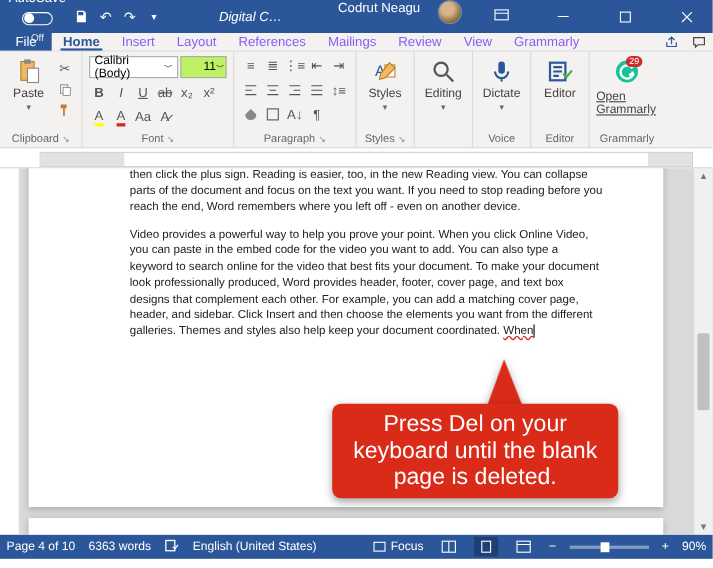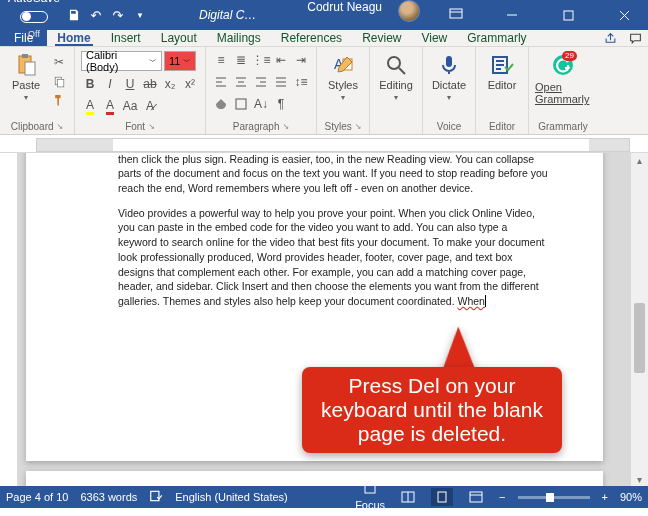--- a/index.html
+++ b/index.html
@@ -13,38 +13,38 @@
   .toggle::after { content: ""; position: absolute; left: 1px; top: 0px; width: 9px; height: 9px; background: #fff; border-radius: 50%; }
   .title-icon { width: 16px; height: 16px; display: inline-flex; align-items: center; justify-content: center; fill: #fff; color:#fff; font-size:13px; }
   .titlebar .center { flex: 1; text-align: center; font-style: italic; }
   .titlebar .right { display: flex; align-items: flex-start; gap: 16px; padding-right: 4px; }
   .avatar { width: 22px; height: 22px; border-radius: 50%; background: radial-gradient(circle at 40% 35%, #d9b38c 30%, #8a6d3b 70%); border:1px solid #6a86b6; }
   .winbtn { width: 40px; height: 30px; display: flex; align-items: center; justify-content: center; cursor: default; }
 
   
   .menustrip { height: 17px; background: #f3f2f1; display: flex; align-items: stretch; font-size: 12px; border-bottom: 1px solid #d9d9d9; }
   .file-tab { background: #2b579a; color: #fff; padding: 0 14px; display: flex; align-items: center; }
-  .menu-tab { color: #14532d; padding: 0 10px; display: flex; align-items: center; }
+  .menu-tab { color: #8b5cf6; padding: 0 10px; display: flex; align-items: center; }
   .menu-tab.active { color: #2b579a; font-weight: 600; position: relative; }
   .menu-tab.active::after { content: ""; position: absolute; left: 8px; right: 8px; bottom: 0; height: 2px; background: #2b579a; }
   .menustrip .spacer { flex: 1; }
   .menu-tab.small { padding: 0 6px; }
 
   
   .ribbon { height: 88px; background: #f3f2f1; display: flex; border-bottom: 1px solid #cfcfcf; }
   .group { border-right: 1px solid #d9d9d9; padding: 4px 6px 1px 6px; display: flex; flex-direction: column; }
   .group-body { flex: 1; display: flex; align-items: flex-start; gap: 4px; }
   .group-label { text-align: center; font-size: 10px; color: #666; padding: 1px 0; display:flex; align-items:center; justify-content:center; gap:3px;}
   .group-label .launcher { font-size:8px; color:#888; }
   .big-btn { display: flex; flex-direction: column; align-items: center; width: 40px; font-size: 11px; color: #444; gap: 2px; padding-top:2px;}
   .big-btn svg { width: 24px; height: 24px; }
   .mini { width: 18px; height: 18px; display: inline-flex; align-items: center; justify-content: center; color: #555; font-size: 12px; }
   .font-row { display: flex; align-items: center; gap: 2px; }
   .font-select { border: 1px solid #ababab; background: #fff; font-size: 11px; height: 20px; display: flex; align-items: center; padding: 0 4px; width: 81px; justify-content: space-between; }
-  .size-select { border: 1px solid #ababab; background: #ef4444; font-size: 11px; height: 20px; display: flex; align-items: center; padding: 0 4px; width: 32px; justify-content: space-between; }
+  .size-select { border: 1px solid #ababab; background: #bef264; font-size: 11px; height: 20px; display: flex; align-items: center; padding: 0 20px; width: 32px; justify-content: space-between; }
   .font-col { display: flex; flex-direction: column; gap: 4px; }
   .para-col { display:flex; flex-direction:column; gap:4px;}
   .para-row { display:flex; gap:2px; }
   .badge29 { position:absolute; top:-2px; right:-2px; background:#d12a2a; color:#fff; font-size:8px; border-radius:8px; padding:0 3px; line-height:10px;}
 
   
   .ruler { height: 18px; background: #fff; border-bottom: 1px solid #d9d9d9; position: relative; }
   .ruler-strip { position:absolute; left:36px; right:18px; top:3px; height:14px; background:#fff; border:1px solid #cfcfcf; }
   .ruler-gray { position:absolute; top:0; bottom:0; background:#e2e2e2; }
 
@@ -122,22 +122,22 @@
         </svg>
       </span>
   </div>
 </div>
 
 <div class="menustrip">
   <div class="file-tab">File</div>
   <div class="menu-tab active">Home</div>
   <div class="menu-tab">Insert</div>
   <div class="menu-tab">Layout</div>
+  <div class="menu-tab">References</div>
   <div class="menu-tab">Mailings</div>
-  <div class="menu-tab">References</div>
   <div class="menu-tab">Review</div>
   <div class="menu-tab">View</div>
   <div class="menu-tab">Grammarly</div>
   <div class="spacer"></div>
   <div class="menu-tab small">
     <svg width="13" height="13" viewBox="0 0 24 24" fill="none" stroke="#2b579a" stroke-width="2">
         <path d="M4 12v7h16v-7M12 3v12M7 8l5-5 5 5"></path>
       </svg>
   </div>
   <div class="menu-tab small">
@@ -407,21 +407,21 @@
 
 <div class="statusbar">
   <span>Page 4 of 10</span>
   <span>6363 words</span>
   <span><svg width="14" height="14" viewBox="0 0 24 24" fill="none" stroke="#fff" stroke-width="2">
         <rect x="3" y="4" width="14" height="16"></rect>
         <path d="M14 14l3 3 5-6"></path>
       </svg></span>
   <span>English (United States)</span>
   <div class="spacer"></div>
-  <span style="display:flex;align-items:center;gap:4px;flex-direction:column;">
+  <span style="display:flex;align-items:center;gap:4px;">
       <svg width="12" height="12" fill="none" stroke="#fff">
         <rect x="1" y="2" width="10" height="8"></rect>
       </svg>
       <span>Focus</span>
     </span>
   <span class="view-btn">
       <svg width="14" height="12" fill="none" stroke="#fff">
         <rect x="1" y="1" width="12" height="10"></rect>
         <line x1="7" y1="1" x2="7" y2="11"></line>
       </svg>

